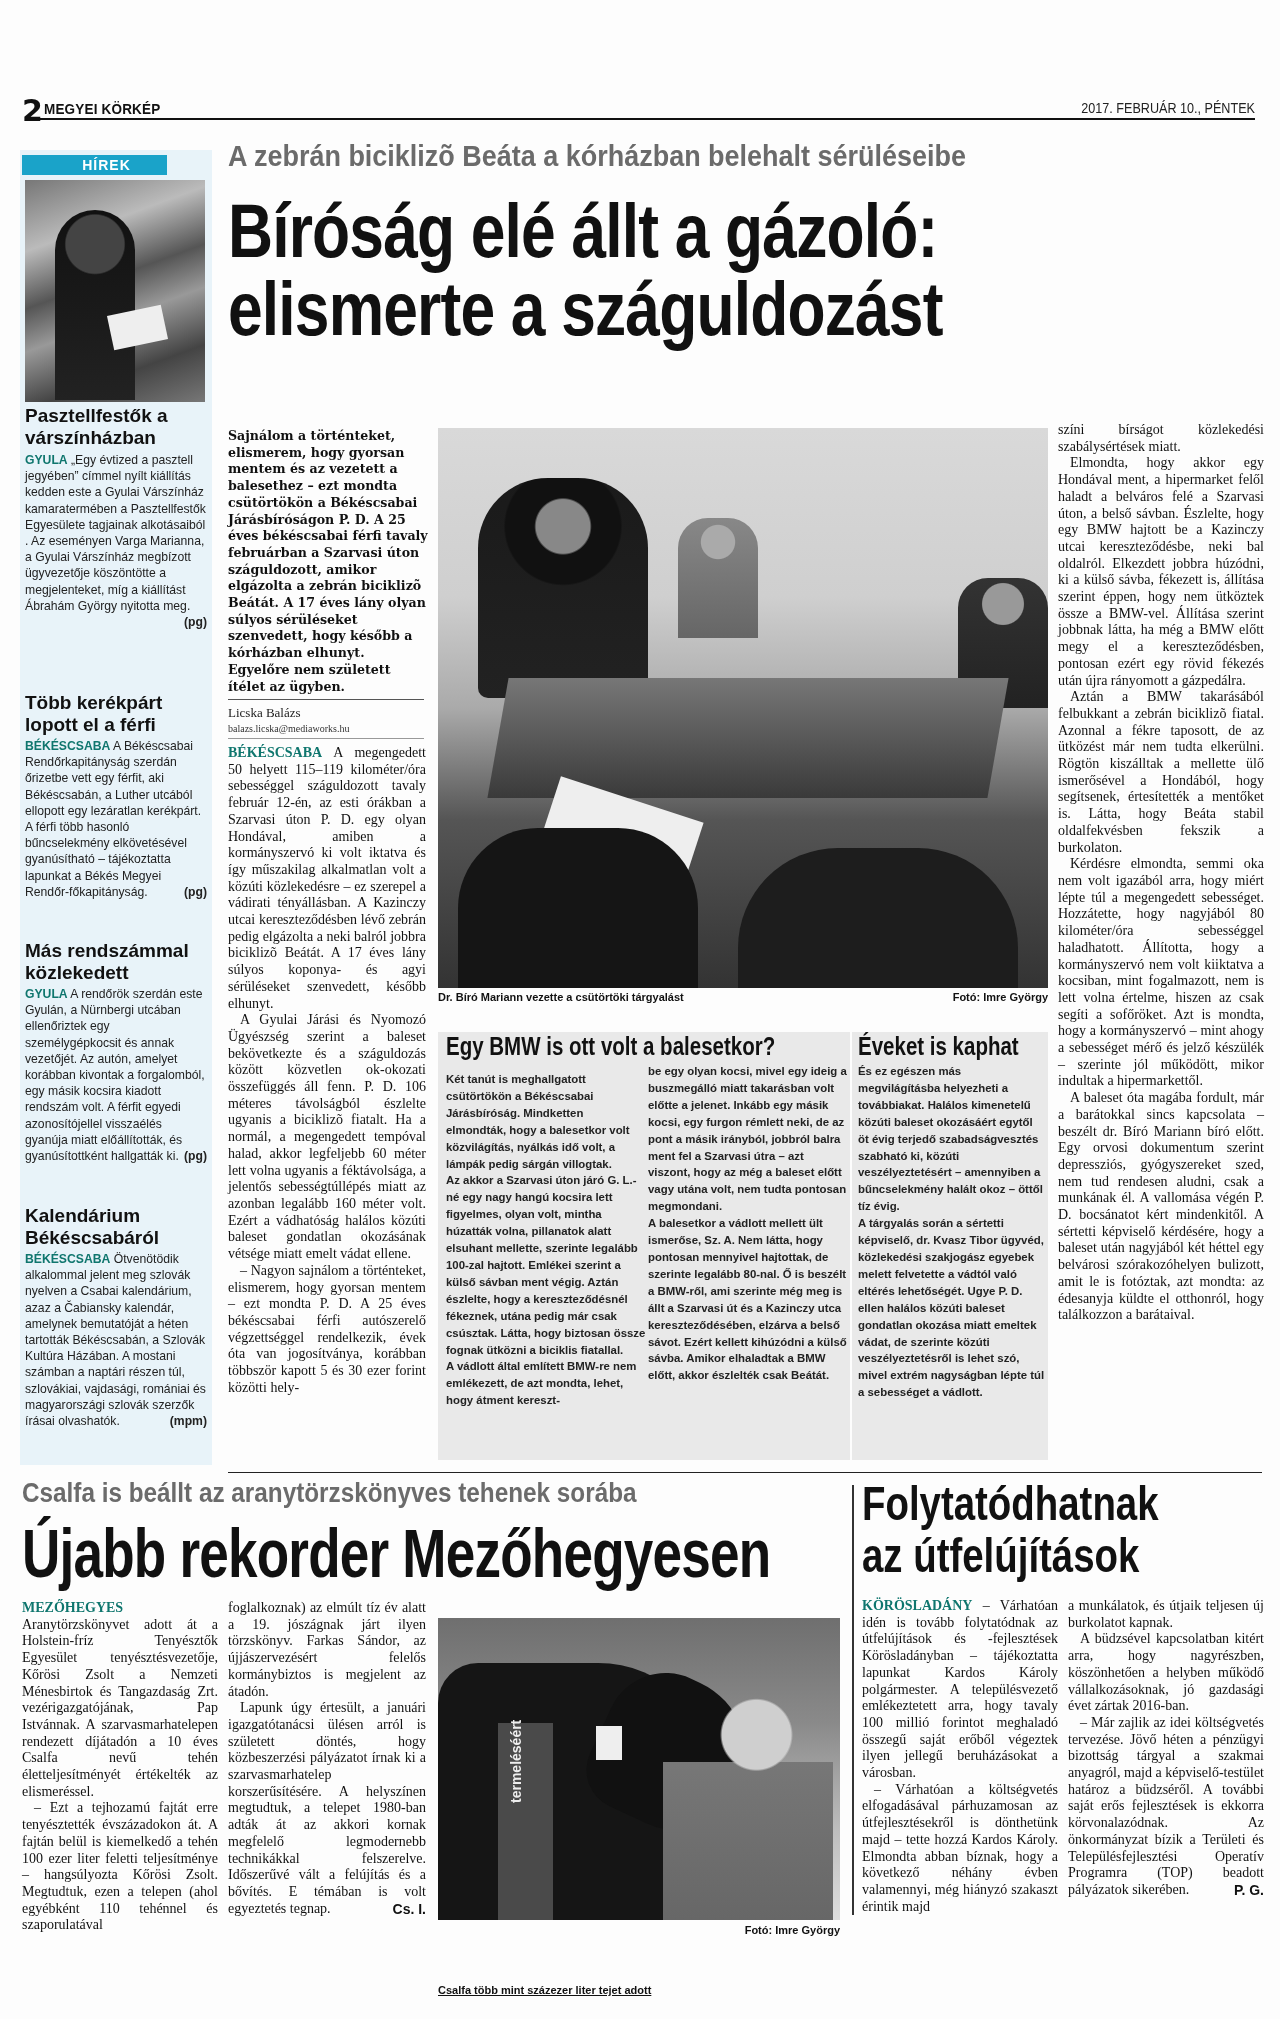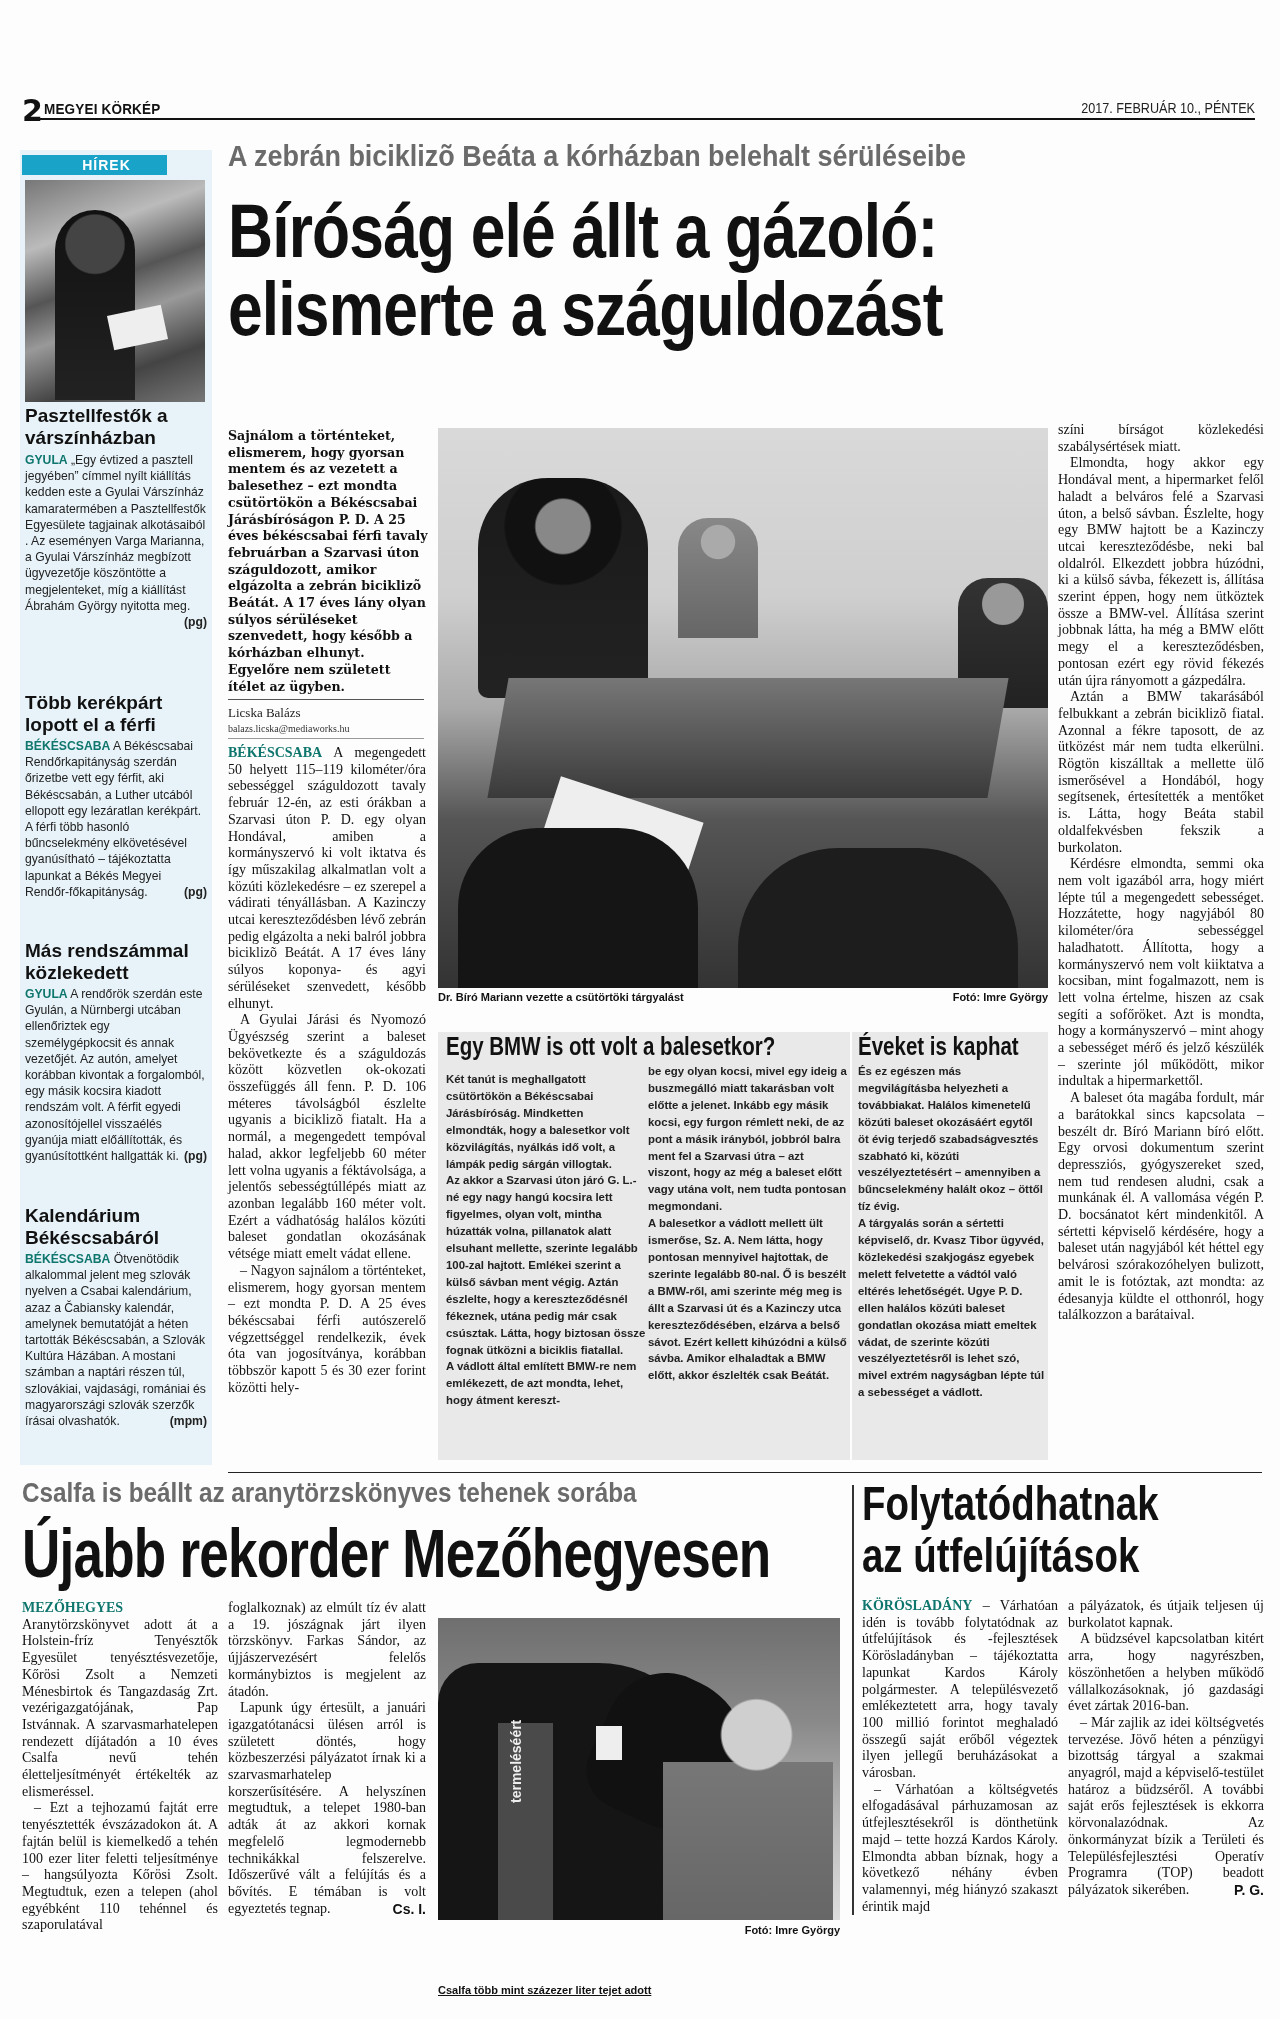--- a/index.html
+++ b/index.html
@@ -191,16 +191,16 @@
 <div class="abs vsep"></div>
 <div class="abs headline3">
   <div>Folytatódhatnak</div>
   <div>az útfelújítások</div>
 </div>
 <div class="abs serif-col col-r1">
   <p class="first"><span class="loc">KÖRÖSLADÁNY</span><span> – Várhatóan idén is tovább folytatódnak az útfelújítások és -fejlesztések Körösladányban – tájékoztatta lapunkat Kardos Károly polgármester. A településvezető emlékeztetett arra, hogy tavaly 100 millió forintot meghaladó összegű saját erőből végeztek ilyen jellegű beruházásokat a városban.</span></p>
   <p>– Várhatóan a költségvetés elfogadásával párhuzamosan az útfejlesztésekről is dönthetünk majd – tette hozzá Kardos Károly. Elmondta abban bíznak, hogy a következő néhány évben valamennyi, még hiányzó szakaszt érintik majd</p>
 </div>
 <div class="abs serif-col col-r2">
-  <p class="first">a pályázatok, és útjaik teljesen új burkolatot kapnak.</p>
+  <p class="first">a munkálatok, és útjaik teljesen új burkolatot kapnak.</p>
   <p>A büdzsével kapcsolatban kitért arra, hogy nagyrészben, köszönhetően a helyben működő vállalkozásoknak, jó gazdasági évet zártak 2016-ban.</p>
   <p><span>– Már zajlik az idei költségvetés tervezése. Jövő héten a pénzügyi bizottság tárgyal a szakmai anyagról, majd a képviselő-testület határoz a büdzséről. A további saját erős fejlesztések is ekkorra körvonalazódnak. Az önkormányzat bízik a Területi és Településfejlesztési Operatív Programra (TOP) beadott pályázatok sikerében.</span> <span class="sig" style="font-family:'Liberation Sans',sans-serif">P. G.</span></p>
 </div>
 
 </body></html>

